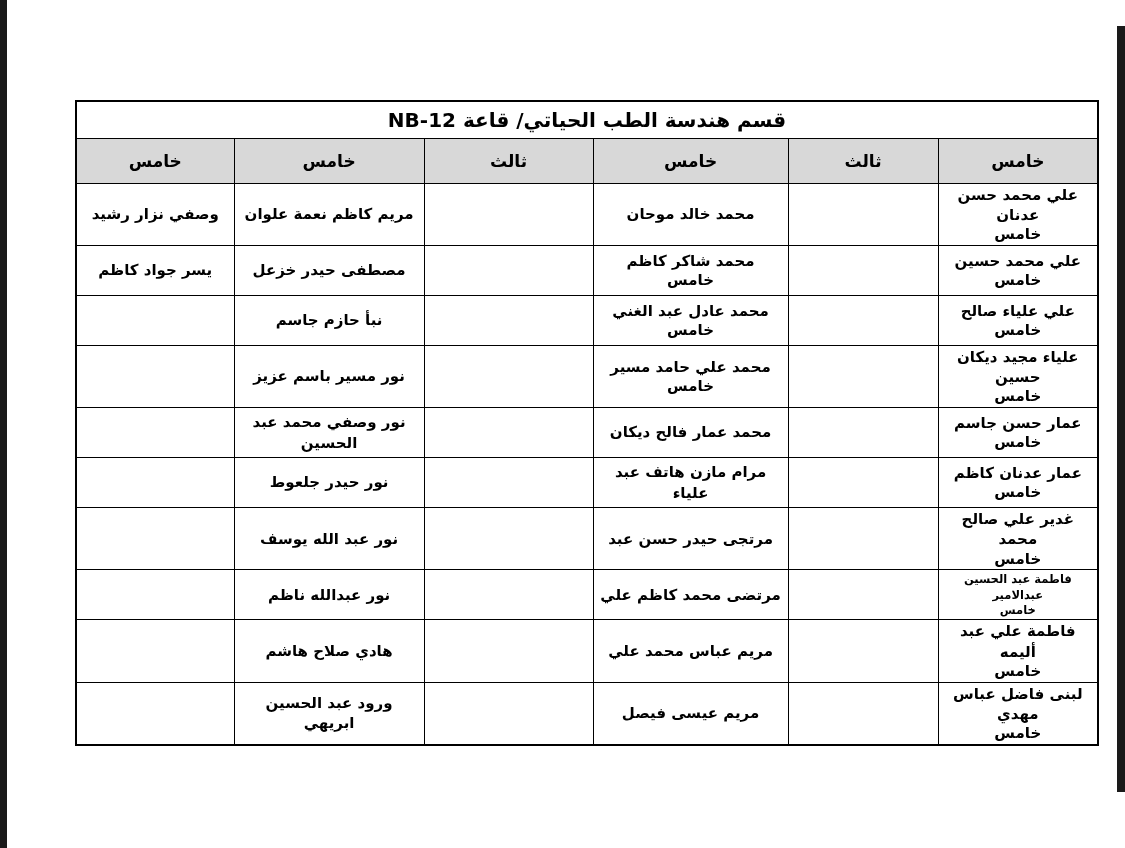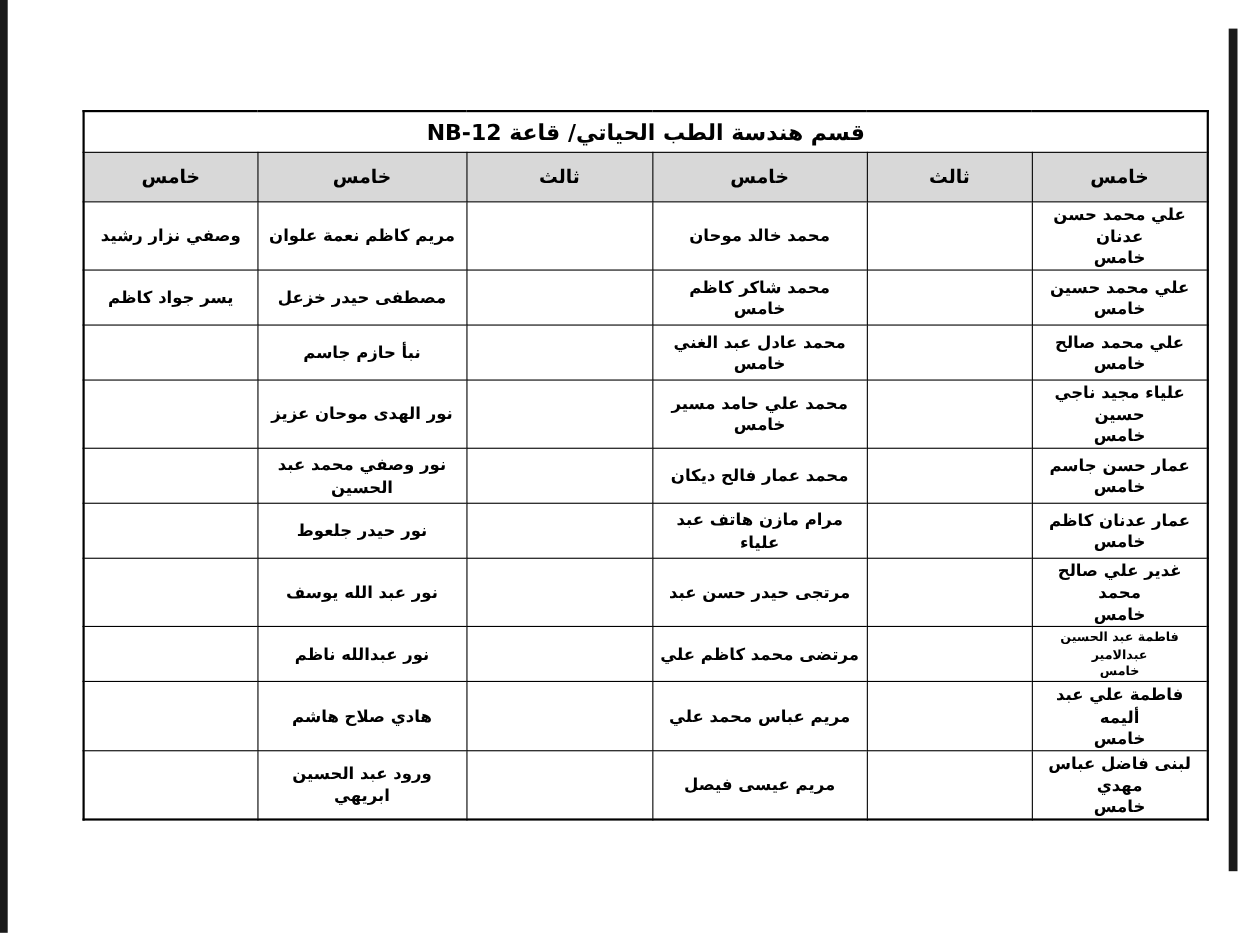--- a/index.html
+++ b/index.html
@@ -107,47 +107,47 @@
           <td></td>
           <td>
             <div class="name">مصطفى حيدر خزعل</div>
           </td>
           <td>
             <div class="name">يسر جواد كاظم</div>
           </td>
         </tr>
         <tr>
           <td>
-            <div class="name">علي محمد صالح</div>
+            <div class="name">علي علياء صالح</div>
             <div class="stage">خامس</div>
           </td>
           <td></td>
           <td>
             <div class="name">محمد عادل عبد الغني</div>
             <div class="stage">خامس</div>
           </td>
           <td></td>
           <td>
             <div class="name">نبأ حازم جاسم</div>
           </td>
           <td></td>
         </tr>
         <tr>
           <td>
-            <div class="name">علياء مجيد ناجي حسين</div>
+            <div class="name">علياء مجيد ديكان حسين</div>
             <div class="stage">خامس</div>
           </td>
           <td></td>
           <td>
             <div class="name">محمد علي حامد مسير</div>
             <div class="stage">خامس</div>
           </td>
           <td></td>
           <td>
-            <div class="name">نور الهدى موحان عزيز</div>
+            <div class="name">نور مسير باسم عزيز</div>
           </td>
           <td></td>
         </tr>
         <tr>
           <td>
             <div class="name">عمار حسن جاسم</div>
             <div class="stage">خامس</div>
           </td>
           <td></td>
           <td>

